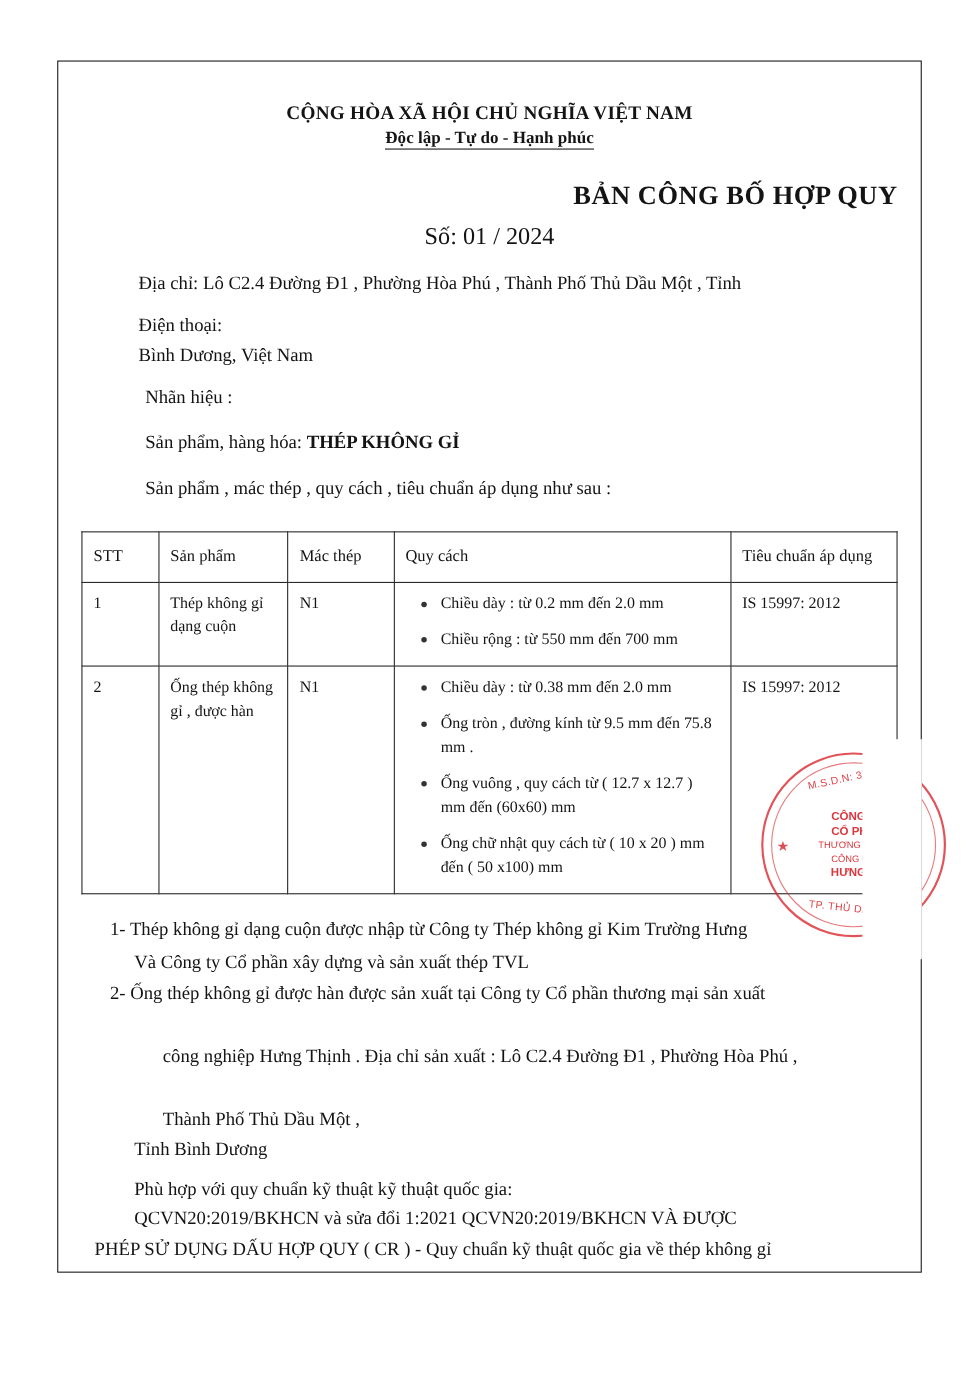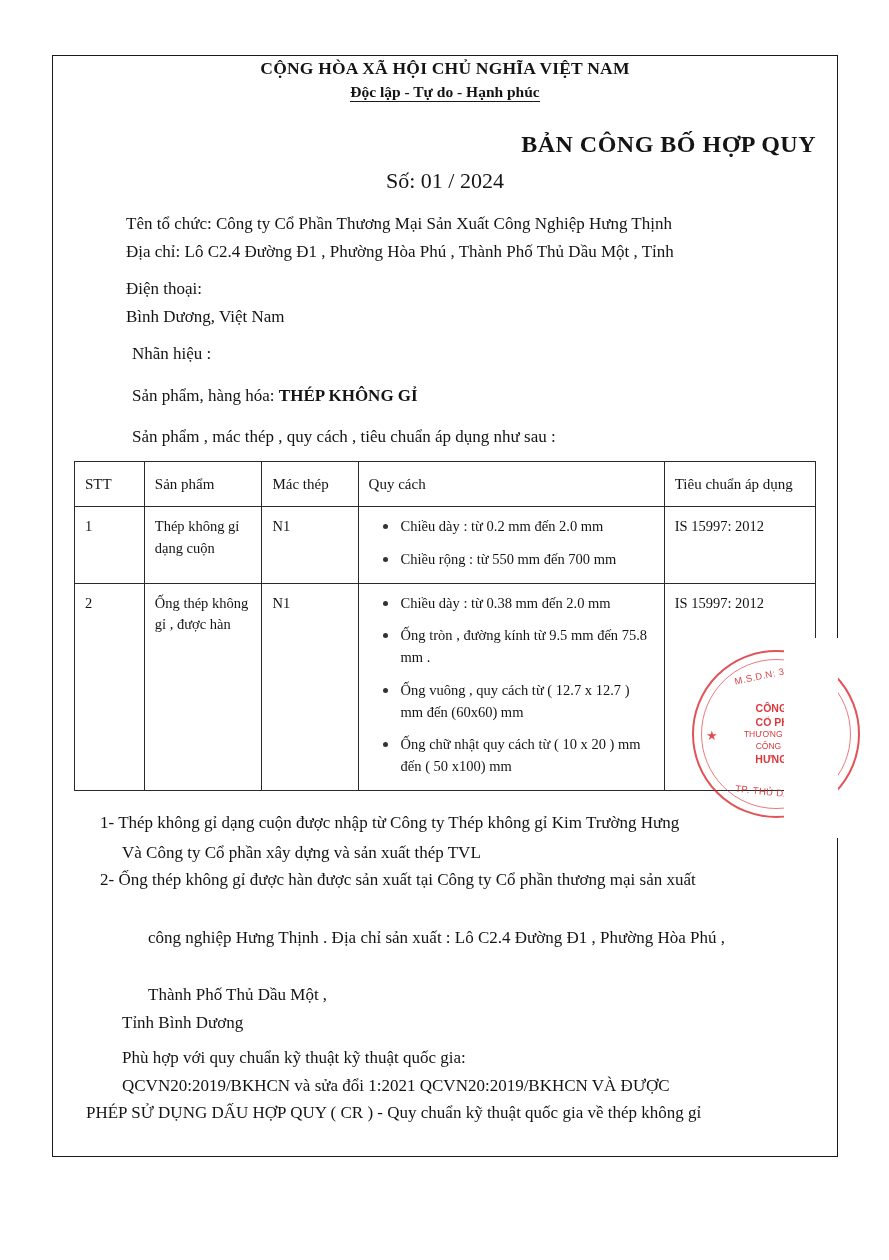--- a/index.html
+++ b/index.html
@@ -22,21 +22,21 @@
     top: 55px;
     width: 786px;
     height: 1102px;
     border: 1.5px solid #1a1a1a;
     box-sizing: border-box;
   }
 
   .content {
     position: absolute;
     left: 52px;
-    top: 38px;
+    top: 72px;
     width: 786px;
     height: 1102px;
     box-sizing: border-box;
     padding: 14px 22px 0 22px;
   }
 
   .hdr-nation {
     text-align: center;
     font-weight: bold;
     font-size: 17.5px;
@@ -81,21 +81,21 @@
   .info-line.indent2 {
     padding-left: 58px;
   }
   .gap-sm { margin-top: 10px; }
   .gap-md { margin-top: 14px; }
   .bold { font-weight: bold; }
 
   table.spec {
     width: 100%;
     border-collapse: collapse;
-    margin-top: 10px;
+    margin-top: 26px;
     font-size: 14.5px;
   }
   table.spec th,
   table.spec td {
     border: 1px solid #2a2a2a;
     vertical-align: top;
     padding: 9px 8px 10px 10px;
     line-height: 1.5;
     text-align: left;
     font-weight: normal;
@@ -245,21 +245,20 @@
 
 <div class="content">
 
   <div class="hdr-nation">CỘNG HÒA XÃ HỘI CHỦ NGHĨA VIỆT NAM</div>
   <div class="hdr-motto"><span>Độc lập - Tự do - Hạnh phúc</span></div>
 
   <div class="doc-title">BẢN CÔNG BỐ HỢP QUY</div>
   <div class="doc-number">Số: 01 / 2024</div>
 
   <div class="info-block">
-    <div class="info-line"><span>Tên tổ chức:</span><span> Công ty Cổ Phần Thương Mại Sản Xuất Công Nghiệp Hưng Thịnh</span></div>
     <div class="info-line"><span>Địa chỉ:</span><span> Lô C2.4 Đường Đ1 , Phường Hòa Phú , Thành Phố Thủ Dầu Một , Tỉnh</span></div>
     <div class="info-line gap-sm">Điện thoại:</div>
     <div class="info-line cont">Bình Dương, Việt Nam</div>
     <div class="info-line indent2 gap-sm">Nhãn hiệu :</div>
     <div class="info-line indent2 gap-md"><span>Sản phẩm, hàng hóa:</span> <span class="bold">THÉP KHÔNG GỈ</span></div>
     <div class="info-line indent2 gap-md">Sản phẩm , mác thép , quy cách , tiêu chuẩn áp dụng như sau :</div>
   </div>
 
   <table class="spec">
     <thead>

